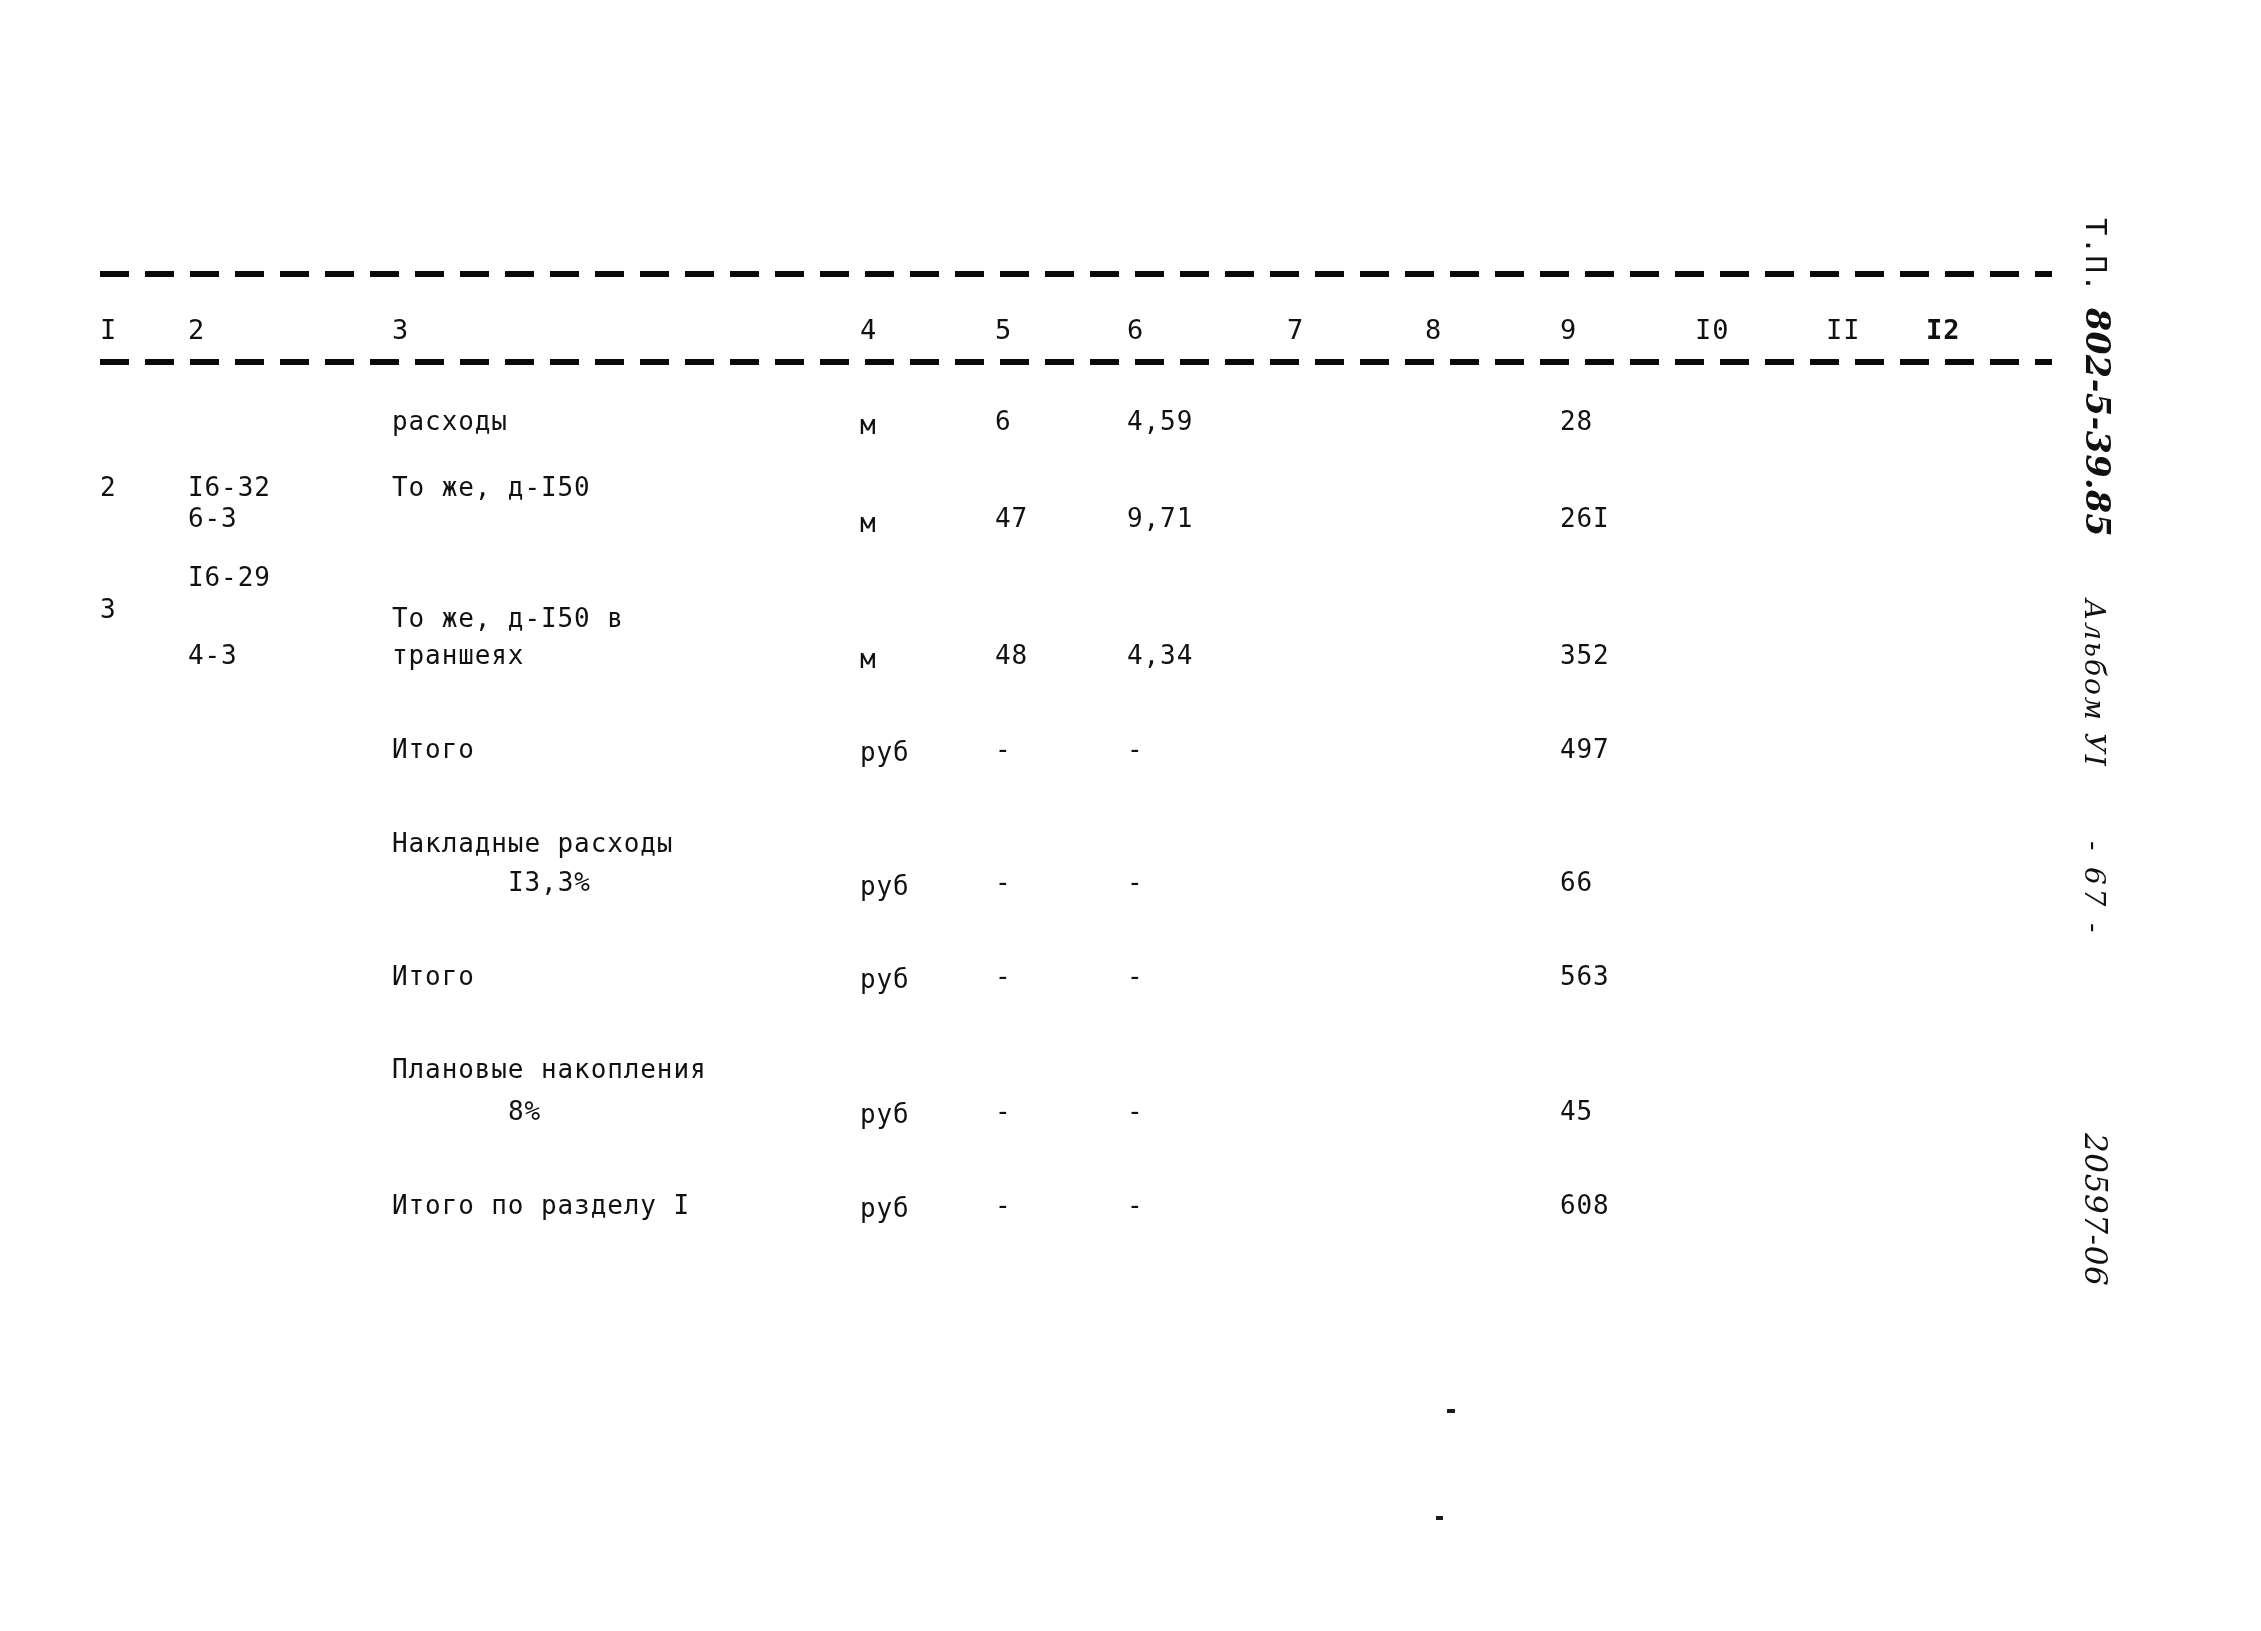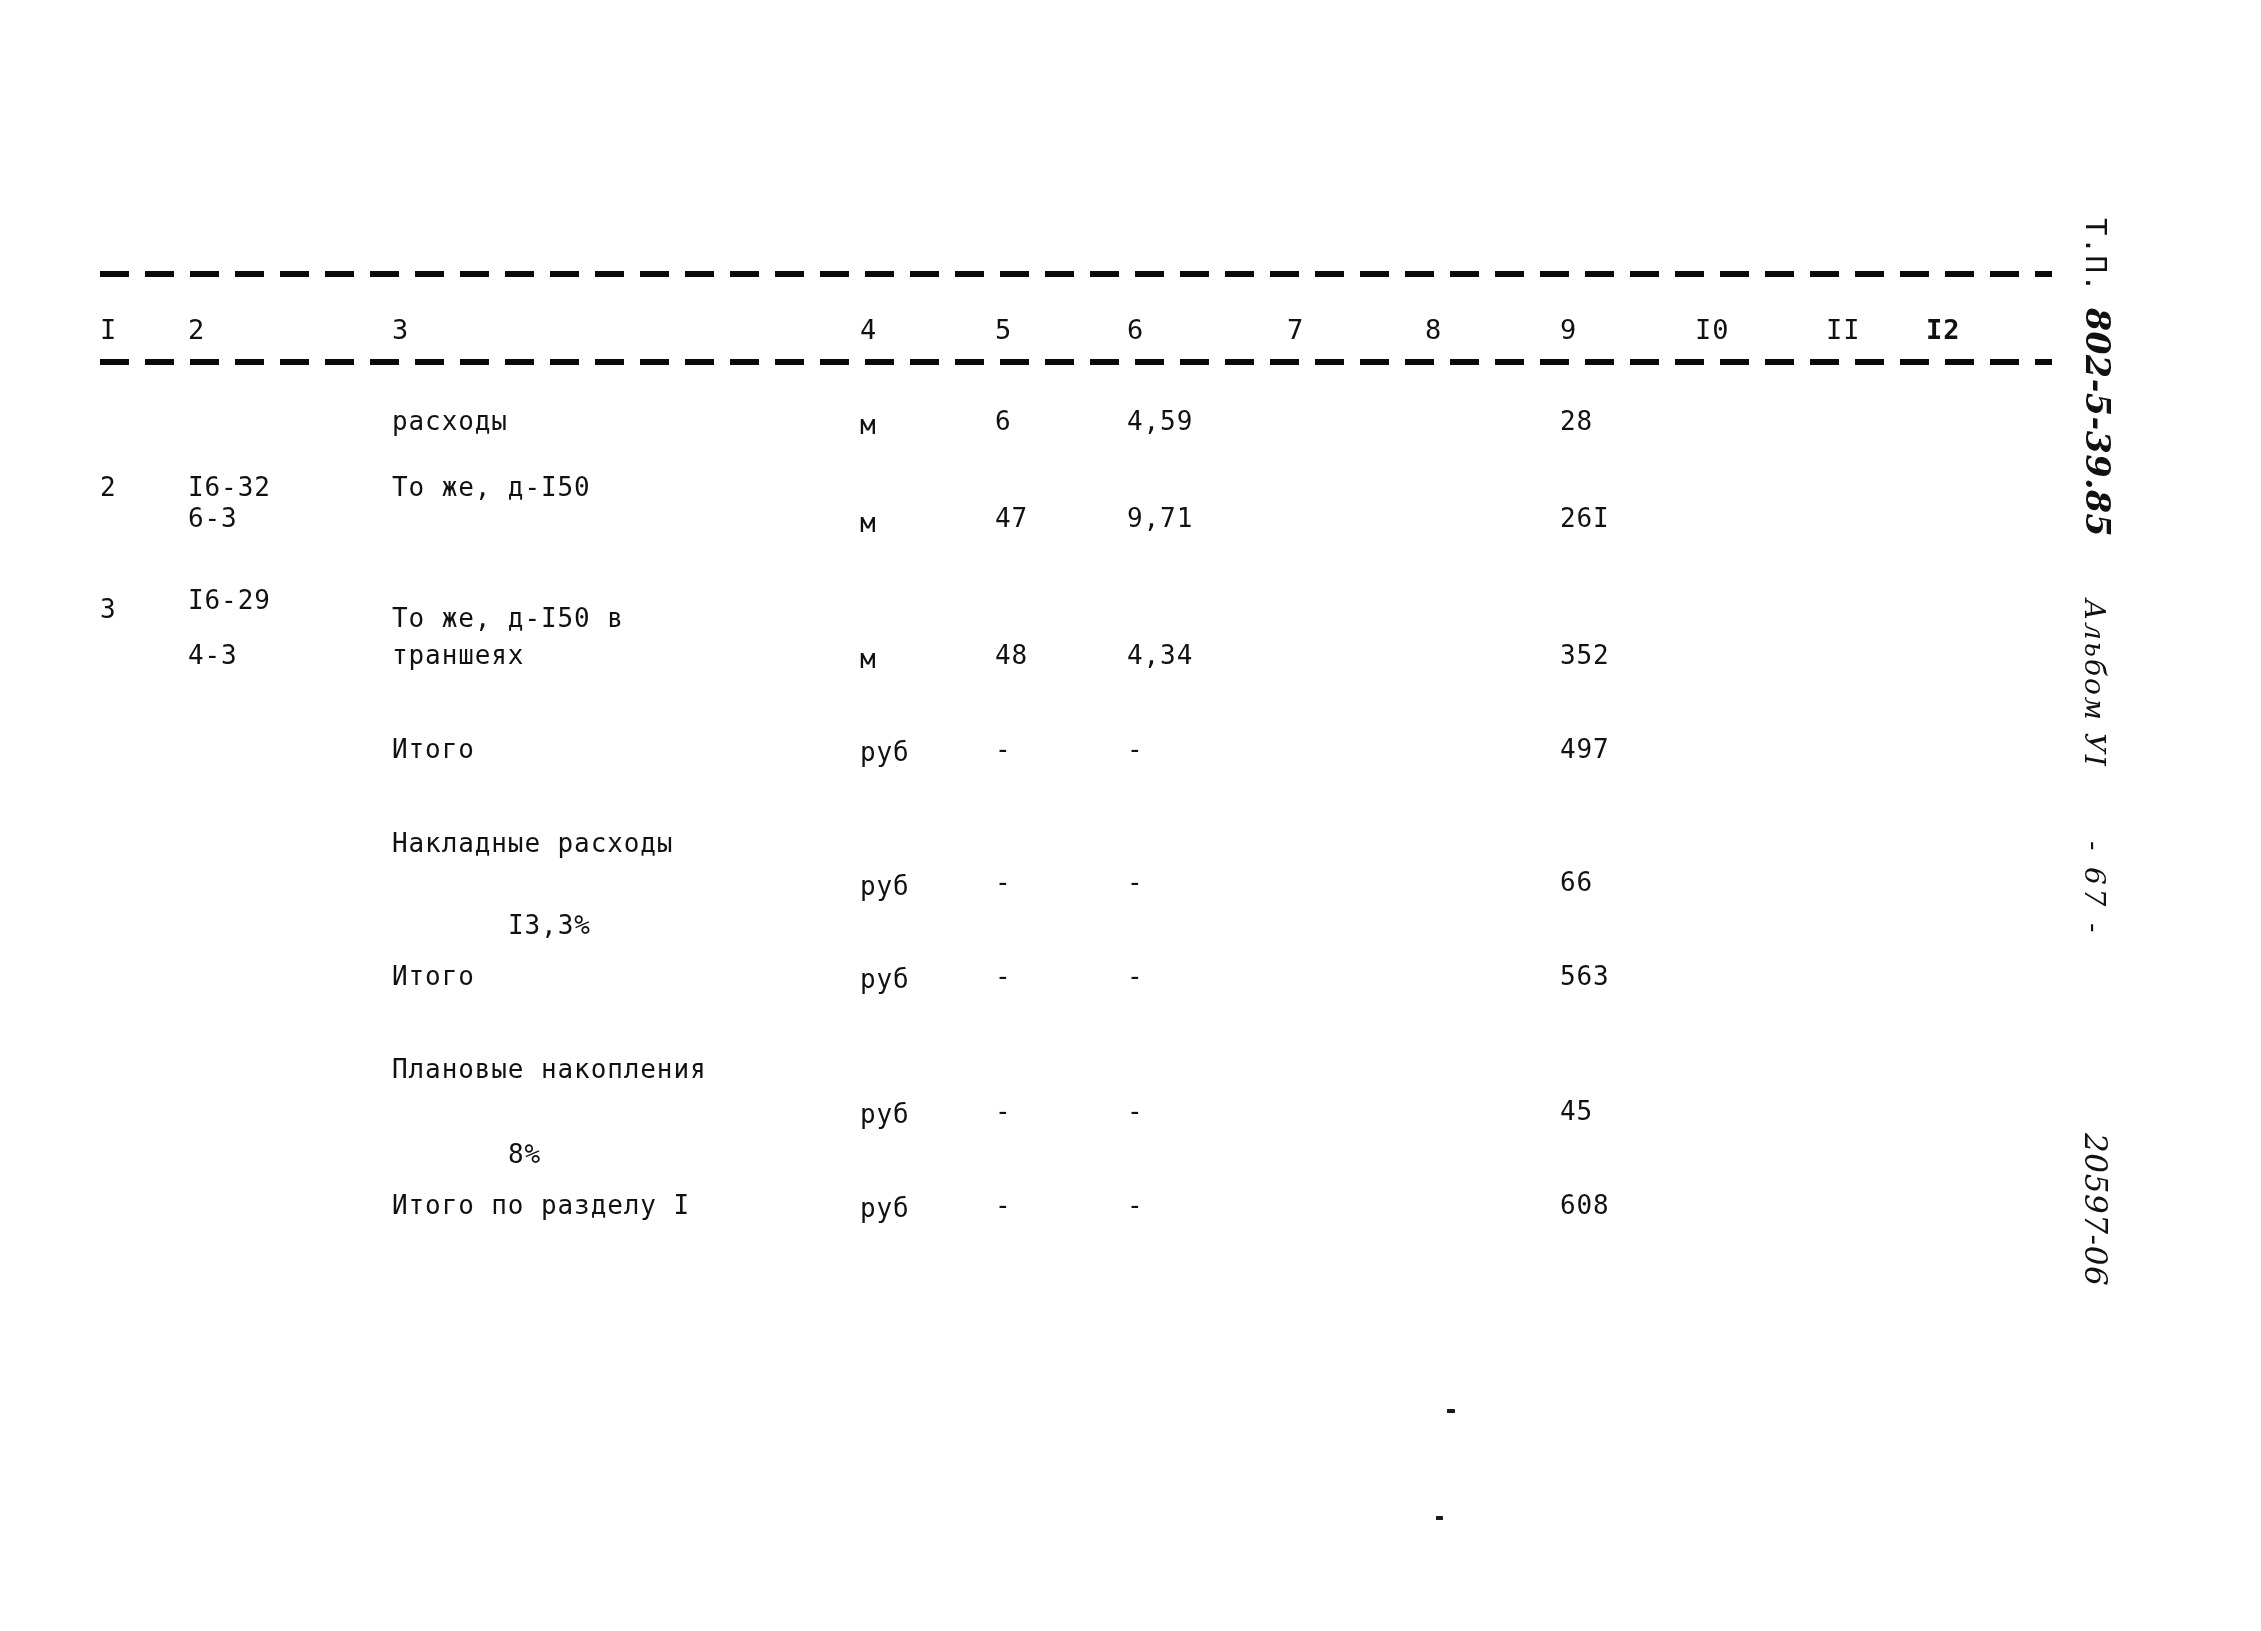--- a/index.html
+++ b/index.html
@@ -51,21 +51,21 @@
   .c4  { left: 860px; }
   .c5  { left: 995px; }
   .c6  { left: 1127px; }
   .c7  { left: 1287px; }
   .c8  { left: 1425px; }
   .c9  { left: 1560px; }
   .c10 { left: 1695px; }
   .c11 { left: 1826px; }
   .c12 { left: 1926px; font-weight: bold; }
 
-  .indent { left: 508px; margin-top: 43px; }
+  .indent { left: 508px; }
 
   
   .margin-rot {
     position: absolute;
     transform-origin: left top;
     transform: rotate(90deg);
     white-space: pre;
     color: #111111;
   }
   #margin-tp-label {
@@ -144,21 +144,21 @@
   <div class="cell c1" style="top:471px">2</div>
   <div class="cell c2" style="top:471px">I6-32</div>
   <div class="cell c2" style="top:502px">6-3</div>
   <div class="cell c3" style="top:471px">То же, д-I50</div>
   <div class="cell c4" style="top:507px">м</div>
   <div class="cell c5" style="top:502px">47</div>
   <div class="cell c6" style="top:502px">9,71</div>
   <div class="cell c9" style="top:502px">26I</div>
 
   <div class="cell c1" style="top:593px">3</div>
-  <div class="cell c2" style="top:584px">I6-29</div>
+  <div class="cell c2" style="top:561px">I6-29</div>
   <div class="cell c2" style="top:639px">4-3</div>
   <div class="cell c3" style="top:602px">То же, д-I50 в</div>
   <div class="cell c3" style="top:639px">траншеях</div>
   <div class="cell c4" style="top:643px">м</div>
   <div class="cell c5" style="top:639px">48</div>
   <div class="cell c6" style="top:639px">4,34</div>
   <div class="cell c9" style="top:639px">352</div>
 
   <div class="cell c3" style="top:733px">Итого</div>
   <div class="cell c4" style="top:736px">руб</div>

